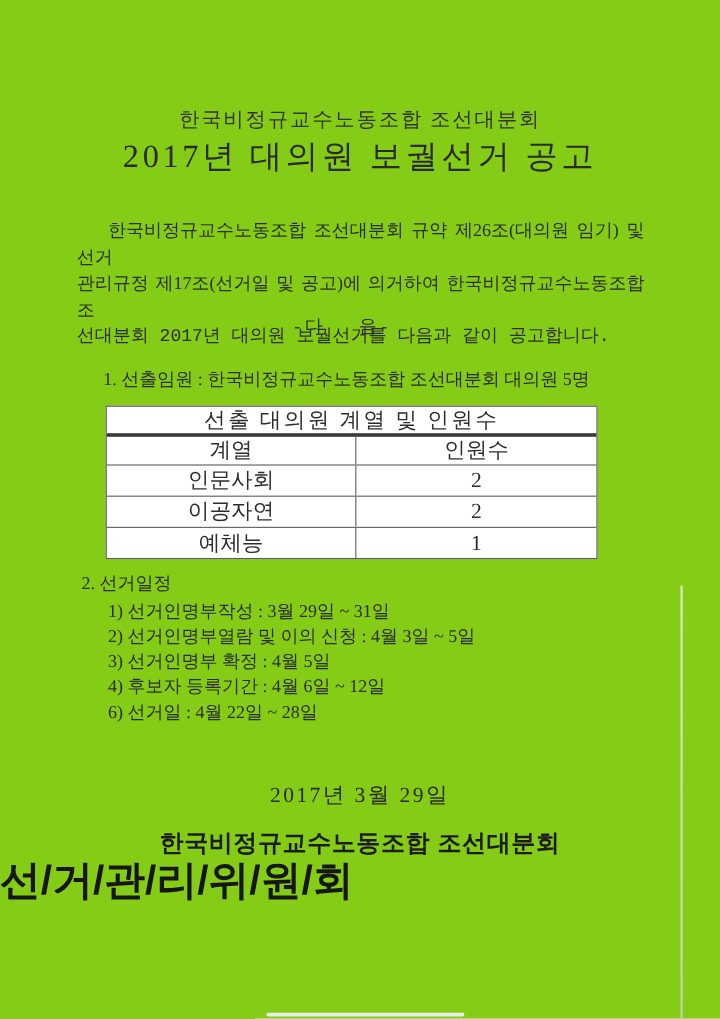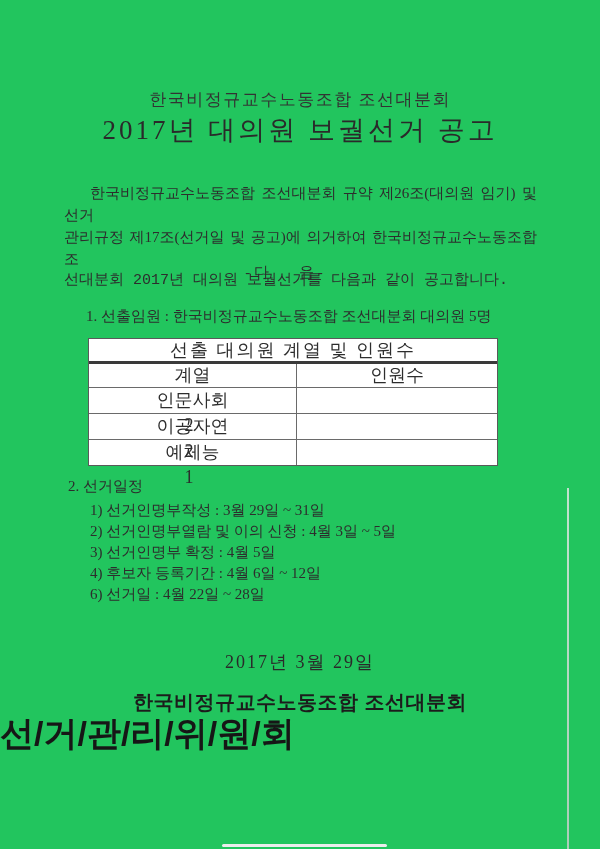--- a/index.html
+++ b/index.html
@@ -1,20 +1,20 @@
 <!DOCTYPE html>
 <html><head>
 <meta charset="utf-8">
 <style>
   html, body { margin: 0; padding: 0; background: #ffffff; }
   .page {
     position: relative;
     width: 600px;
     height: 849px;
-    background: #22c55e;
+    background: #84cc16;
     overflow: hidden;
     font-family: "Liberation Serif", "DejaVu Serif", serif;
     color: #2b2b2b;
   }
 
   
   .org-line {
     position: absolute; top: 88px; left: 0; width: 600px;
     text-align: center; font-size: 17px; letter-spacing: 1.5px;
     color: #333;
@@ -57,21 +57,21 @@
     letter-spacing: 2px;
     border-bottom: 3px solid #3a3a3a;
   }
   .t-row { display: flex; }
   .t-row .c1 {
     width: 51%; text-align: center; border-right: 1px solid #6a6a6a;
     box-sizing: border-box;
   }
   .t-row .c2 { width: 49%; text-align: center; }
   .t-head { height: 23px; line-height: 23px; border-bottom: 1px solid #6a6a6a; }
-  .t-data { height: 25px; line-height: 25px; border-bottom: 1px solid #6a6a6a; flex-direction: column; }
+  .t-data { height: 25px; line-height: 25px; border-bottom: 1px solid #6a6a6a; }
   .t-data.last { border-bottom: none; }
 
   
   .s2-heading {
     position: absolute; top: 477px; left: 68px;
     font-size: 15px; color: #2d2d2d;
   }
   .schedule {
     position: absolute; top: 500px; left: 90px; width: 460px;
     font-size: 15px; line-height: 21px; color: #2d2d2d;

